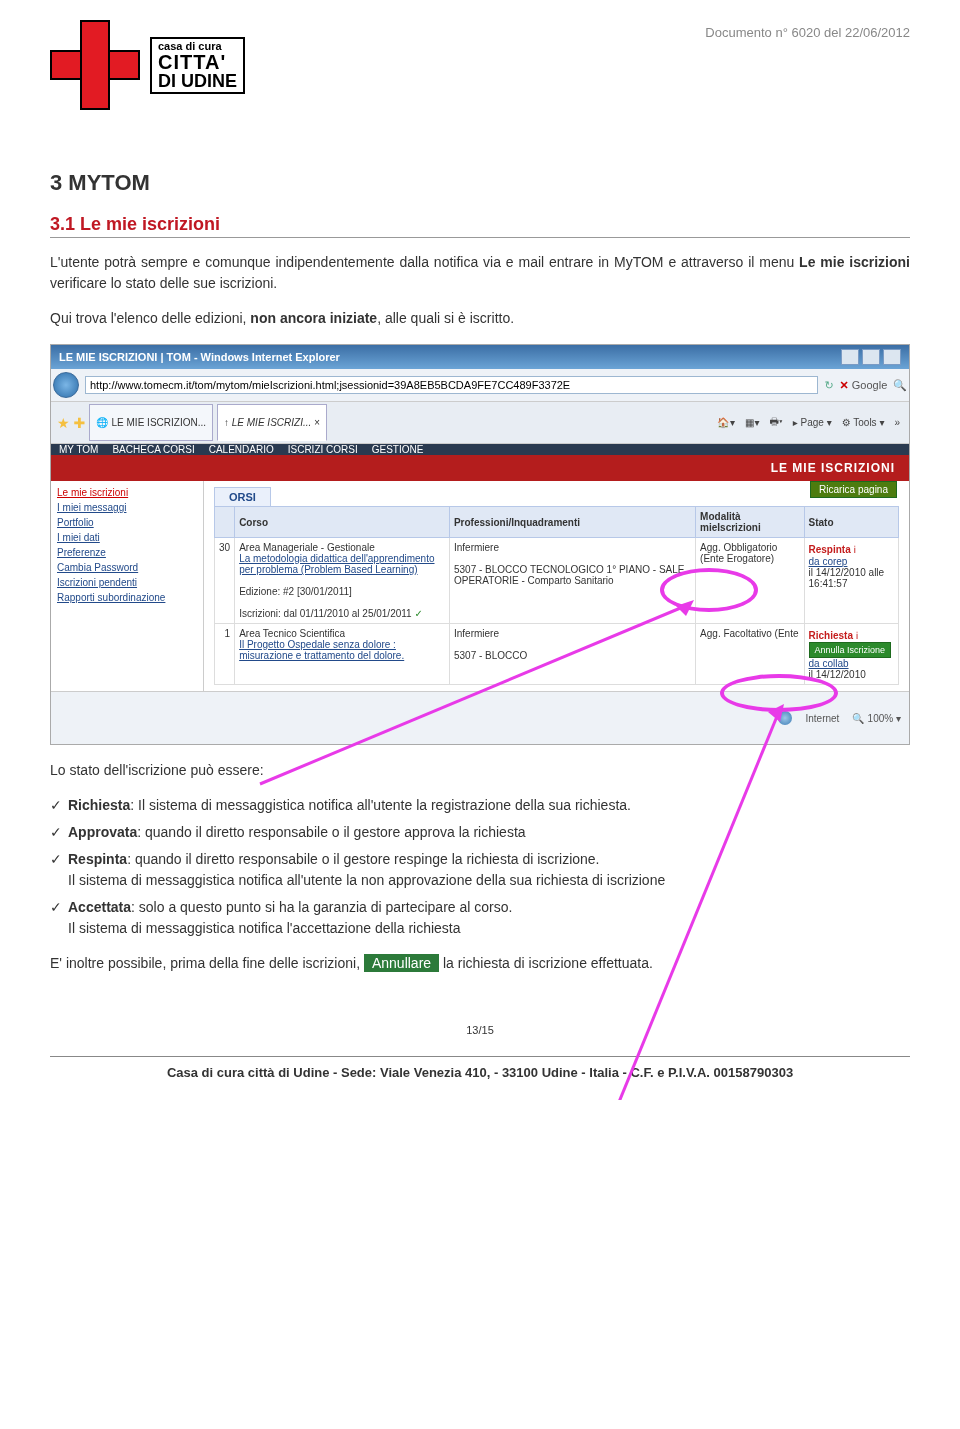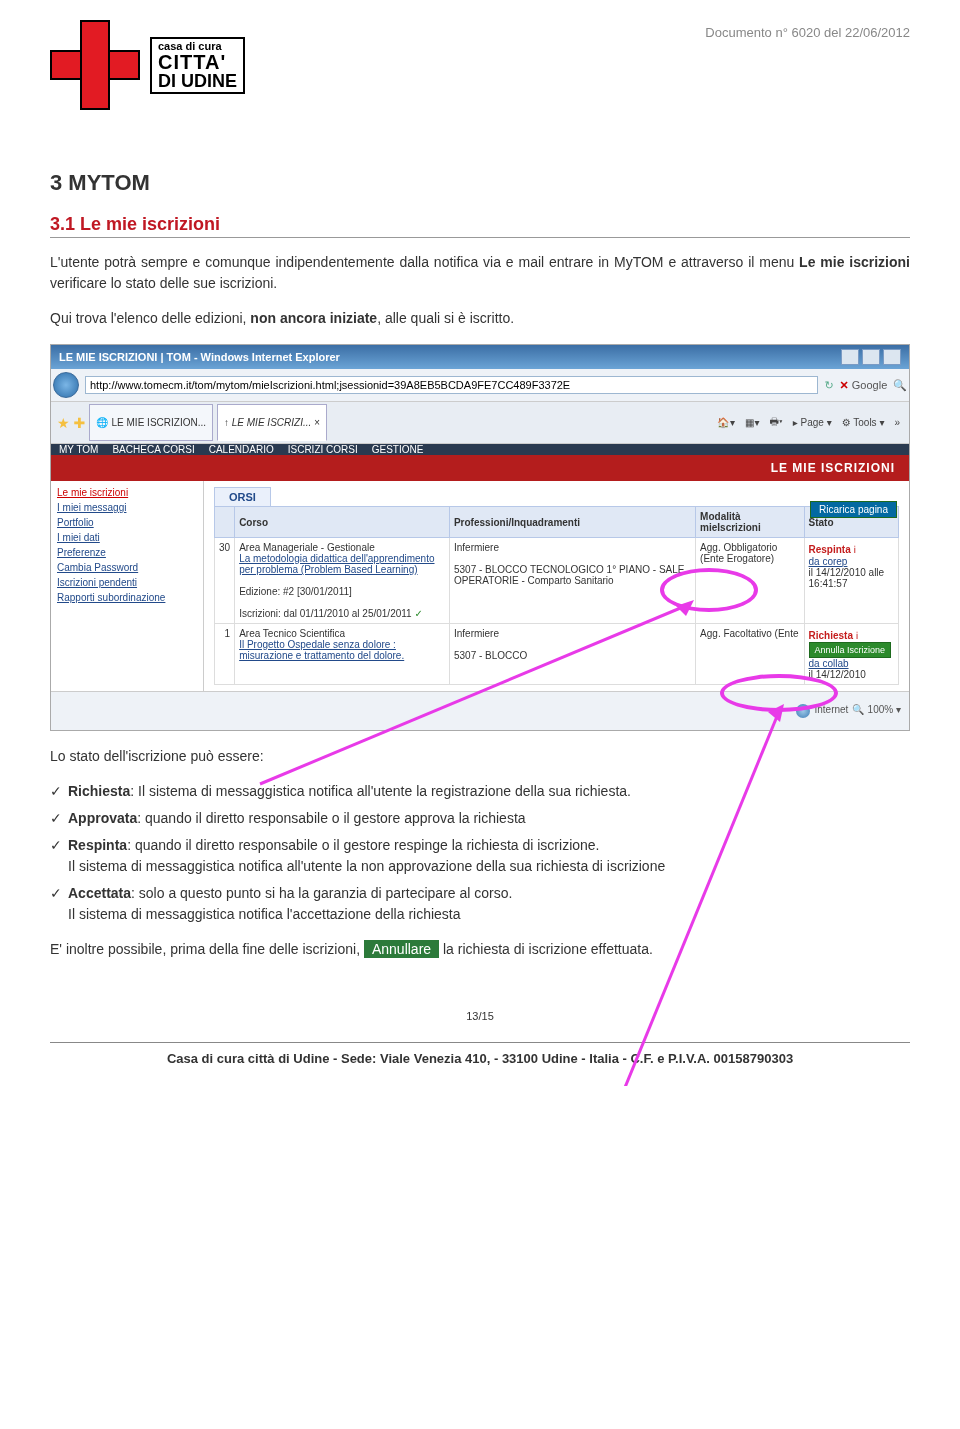--- a/index.html
+++ b/index.html
@@ -179,22 +179,22 @@
     display: inline-block;
     padding: 3px 14px;
     font-weight: bold;
     color: #224a8a;
     font-size: 11px;
     border-bottom: none;
   }
   .ricarica {
     position: absolute;
     right: 12px;
-    top: 20px;
-    background: #0369a1;
+    top: 0;
+    background: #4d7c0f;
     color: #fff;
     font-size: 10px;
     padding: 2px 8px;
     border: 1px solid #1e6a1e;
   }
   table.tom-table {
     width: 100%;
     border-collapse: collapse;
     font-size: 10px;
     margin-top: 0;
@@ -221,25 +221,25 @@
     background: #2c8a2c;
     color: #fff;
     font-size: 9px;
     padding: 2px 5px;
     border: 1px solid #1e6a1e;
     display: inline-block;
   }
   .ie-status {
     background: #eef2f7;
     border-top: 1px solid #ccc;
-    padding: 12px 8px;
+    padding: 19px 8px;
     display: flex;
     justify-content: flex-end;
-    align-items: flex-start;
-    gap: 4px;
+    align-items: center;
+    gap: 13px;
     font-size: 10px;
     color: #555;
   }
   .ie-status .globe { width:14px;height:14px;border-radius:50%;background:radial-gradient(#9dc8e8,#3a7ab4);}
   
   .anno-circle {
     position: absolute;
     border: 4px solid #e83ae8;
     border-radius: 50%;
     pointer-events: none;

